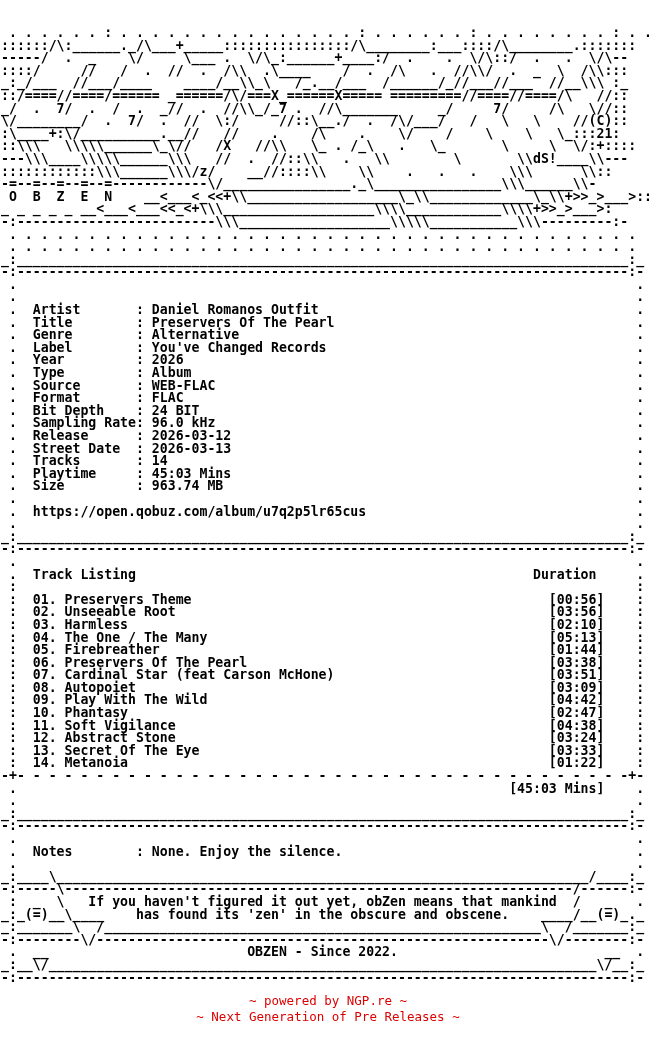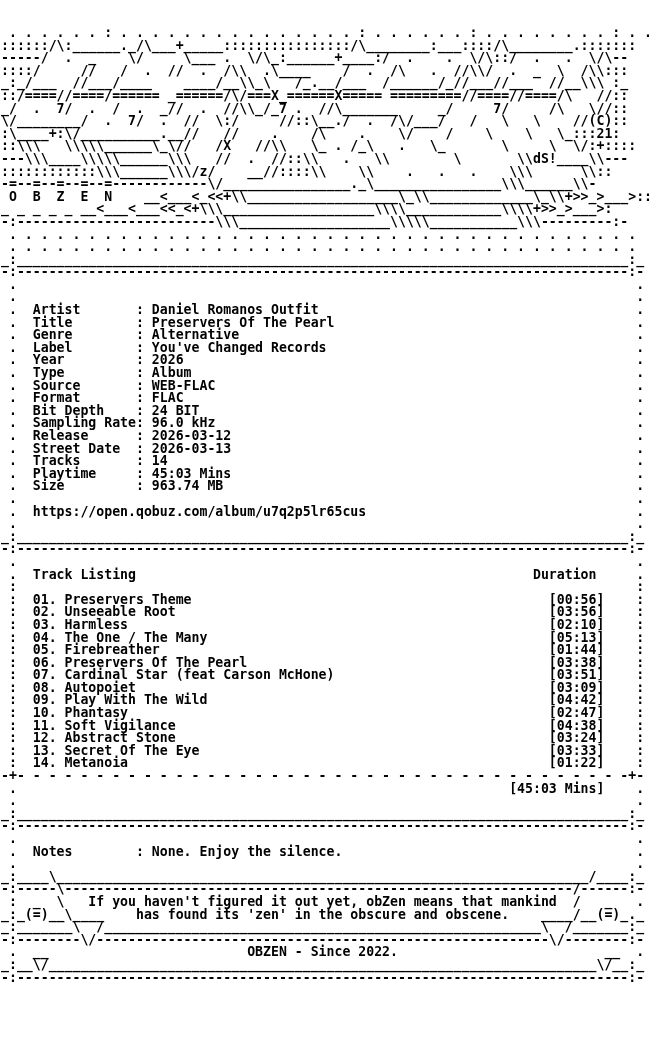--- a/index.html
+++ b/index.html
@@ -107,13 +107,17 @@
  .                                                                              .
 _:____\___________________________________________________________________/____:_
 -:-----\----------------------------------------------------------------/------:-
  :  _  \   If you haven't figured it out yet, obZen means that mankind  /   _   .
 _:_(=)__\____    has found its 'zen' in the obscure and obscene.    ____/__(=)_._
 _:_______\  /_______________________________________________________\  /_______:_
 -:--------\/---------------------------------------------------------\/--------:-
  .  __                         OBZEN - Since 2022.                          __  .
 _:__\/_____________________________________________________________________\/__:_
 -:-----------------------------------------------------------------------------:-</pre>
+  <div class="red-footer" style="color: rgb(221, 0, 0);">
+    <div>~ powered by NGP.re ~</div>
+    <div>~ Next Generation of Pre Releases ~</div>
+  </div>
 </div>
 
 </body></html>

